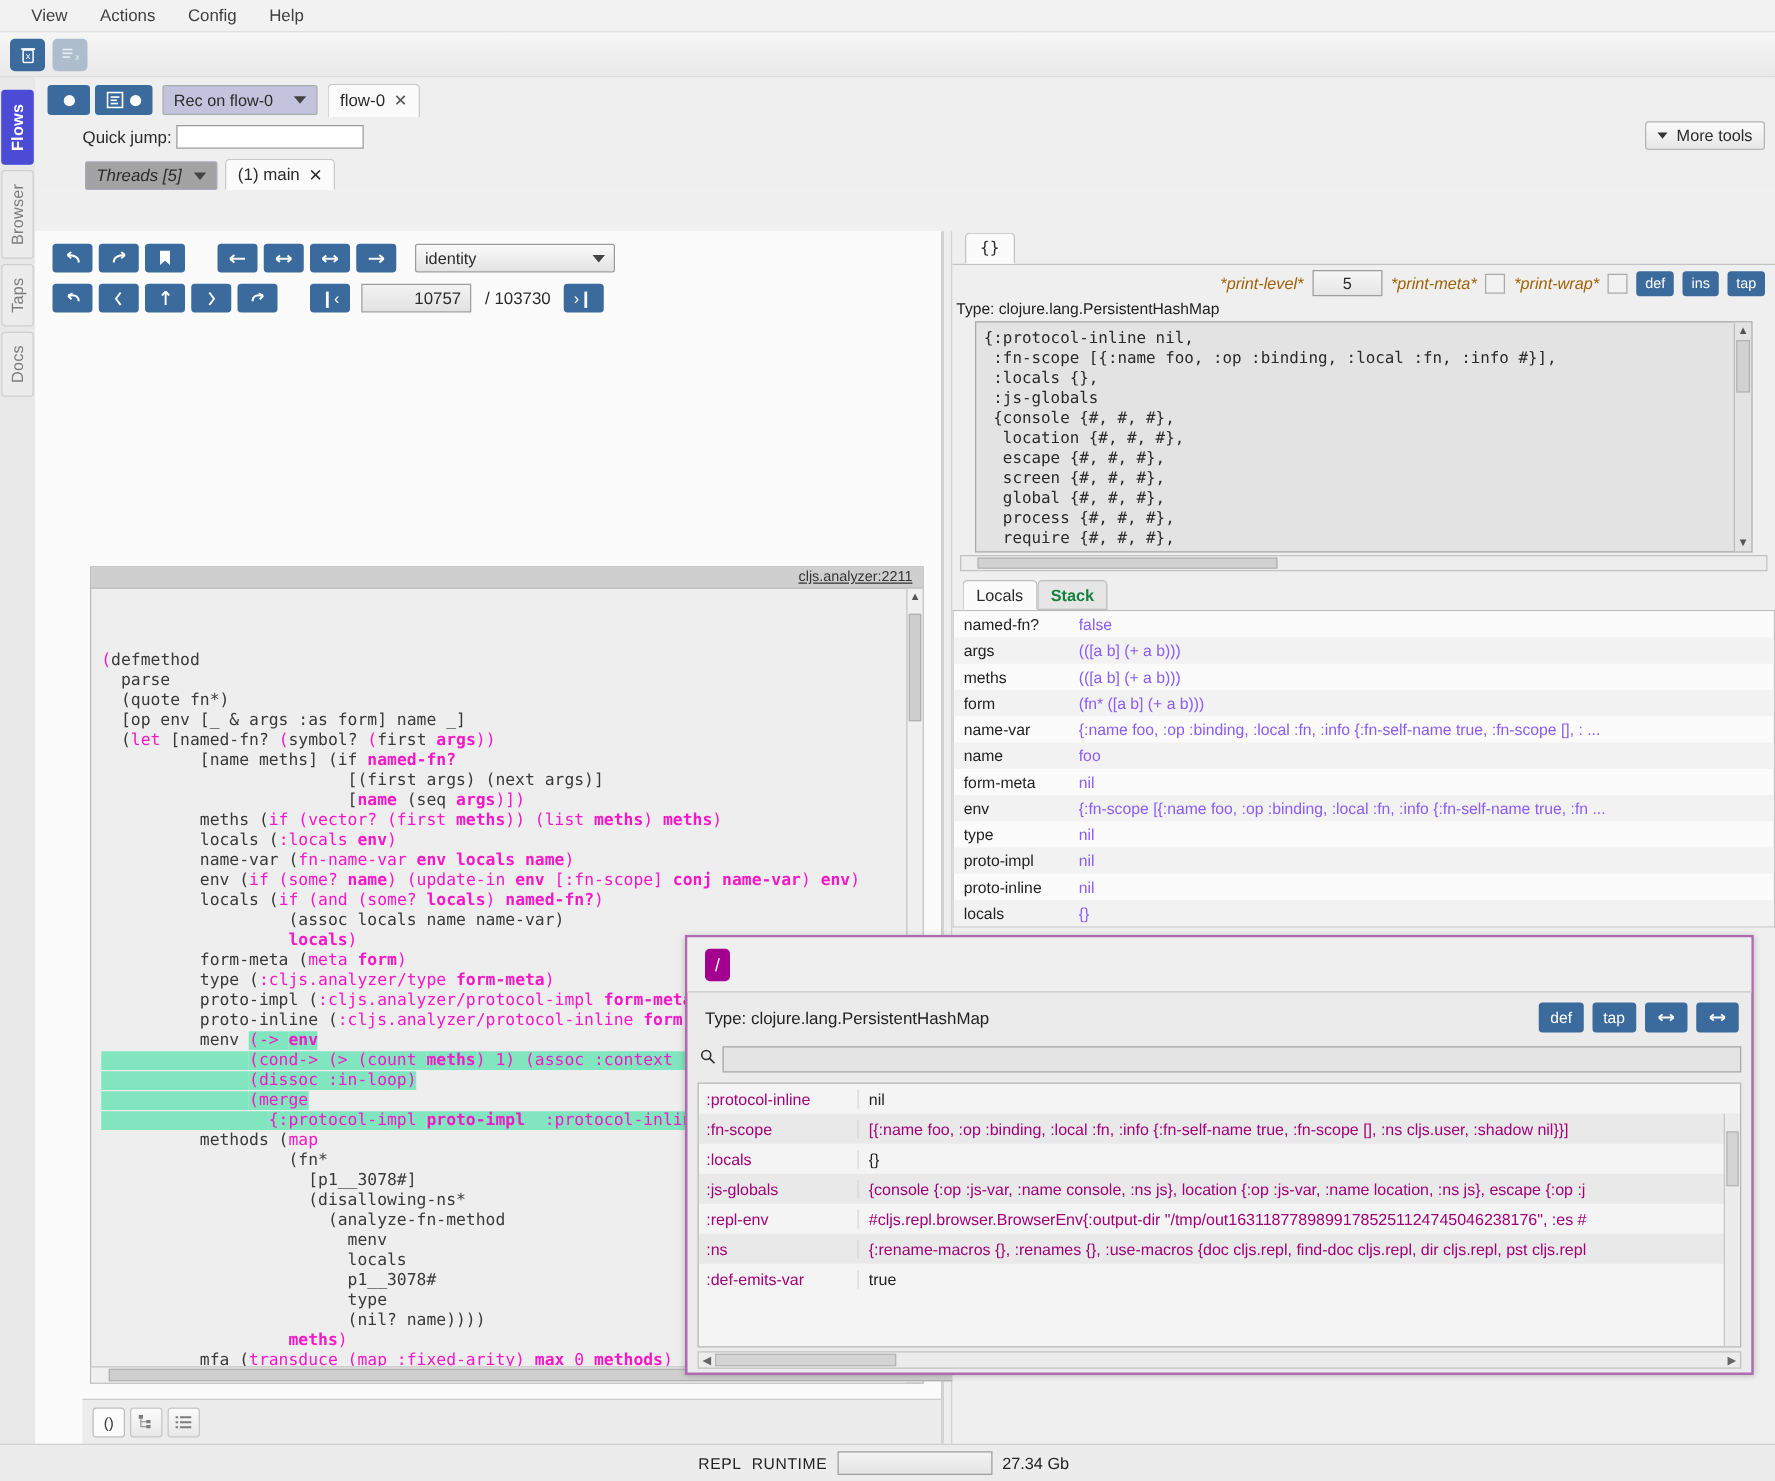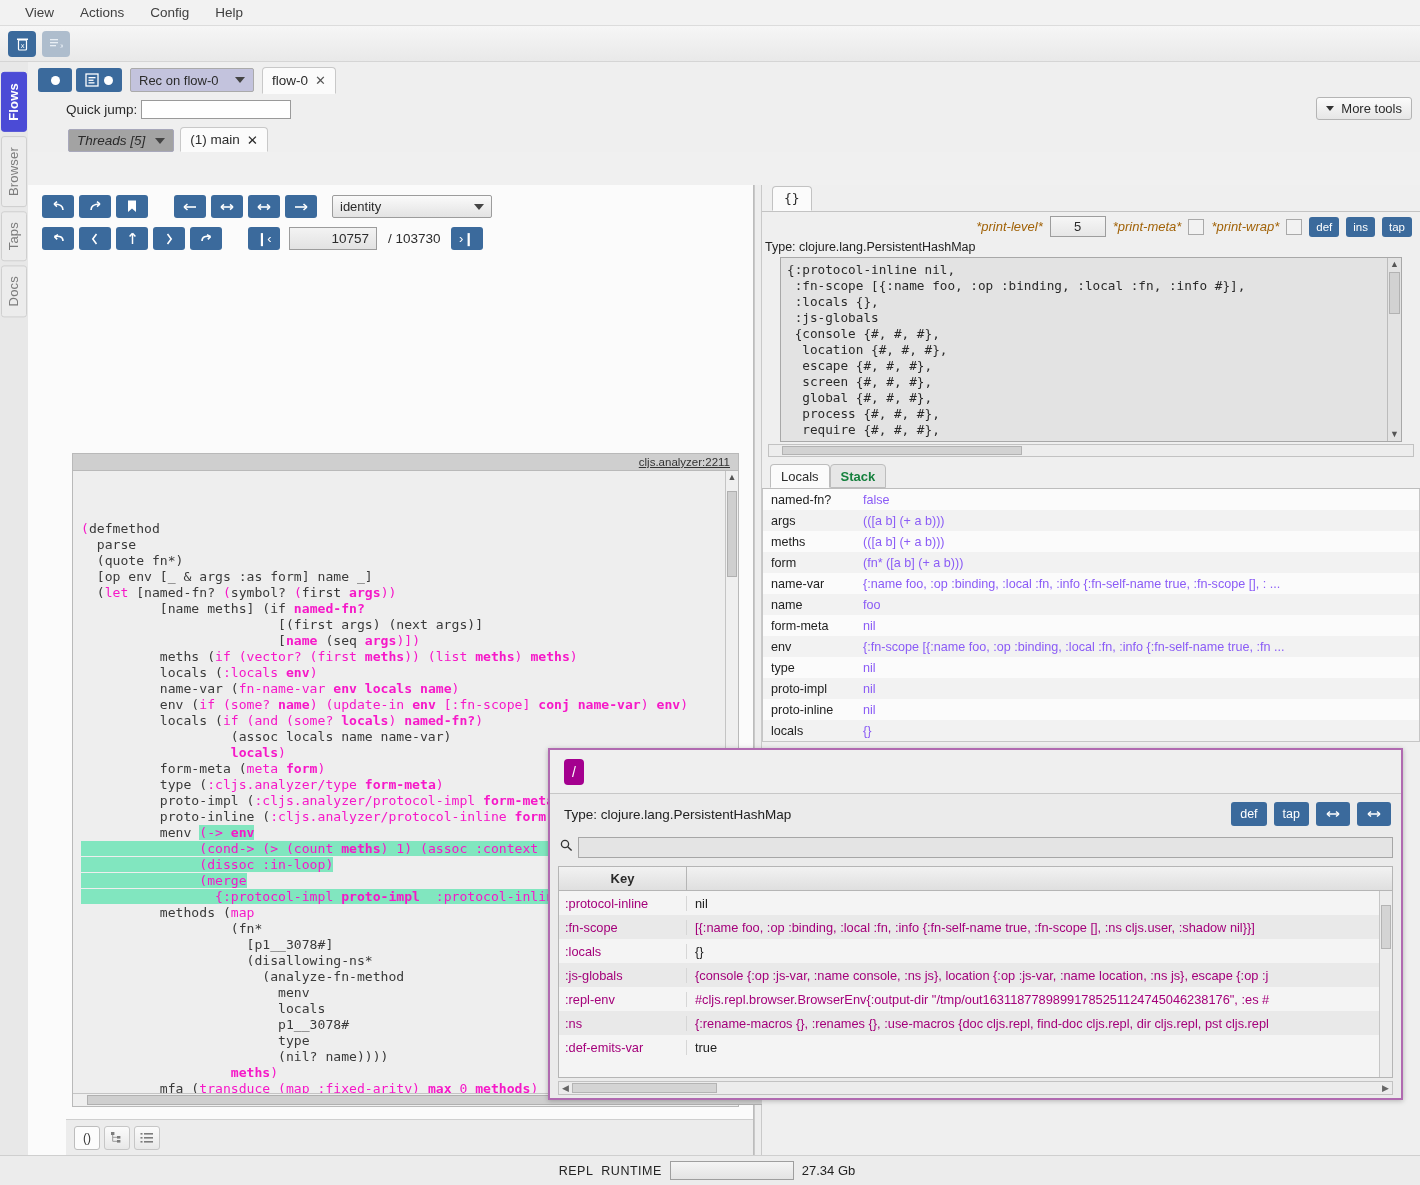--- a/index.html
+++ b/index.html
@@ -559,24 +559,20 @@
         </div>
     </div>
     <div class="dlg-search">
       <span><svg width="13" height="13" viewBox="0 0 13 13">
             <circle cx="5" cy="5" r="3.6" fill="none" stroke="#333" stroke-width="1.3"></circle>
             <line x1="7.7" y1="7.7" x2="11.6" y2="11.6" stroke="#333" stroke-width="1.4"></line>
           </svg></span>
       <input class="inp" value="" placeholder="" style="">
     </div>
     <div class="kvtable">
-      <div class="kvhdr">
-        <div class="c1">Key</div>
-        <div class="c2"></div>
-      </div>
       <div id="kv-rows">
           <div class="kvrow">
             <div class="c1">:protocol-inline</div>
             <div class="c2 plain">nil</div>
           </div>
           <div class="kvrow">
             <div class="c1">:fn-scope</div>
             <div class="c2">[{:name foo, :op :binding, :local :fn, :info {:fn-self-name true, :fn-scope [], :ns cljs.user, :shadow nil}}]</div>
           </div>
           <div class="kvrow">

